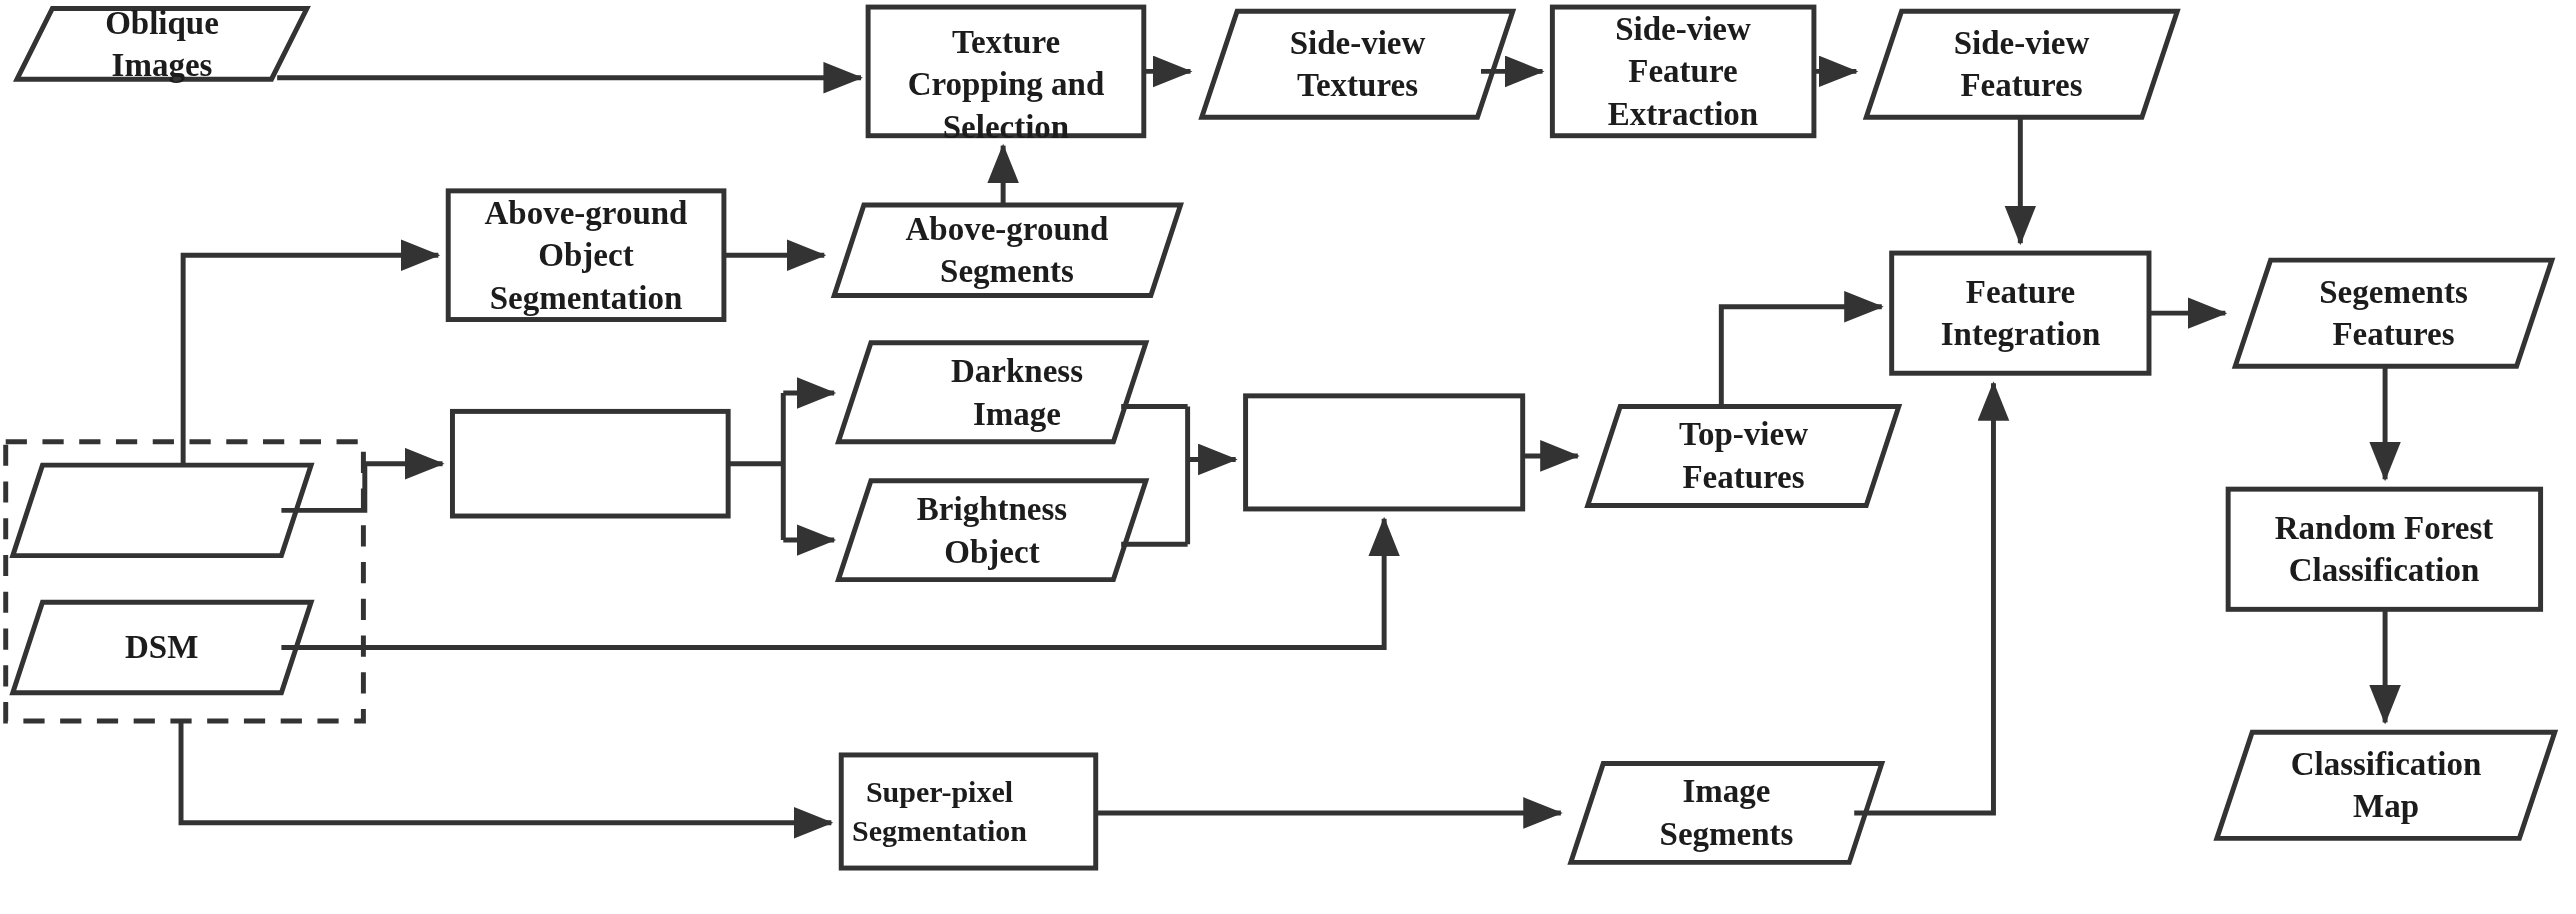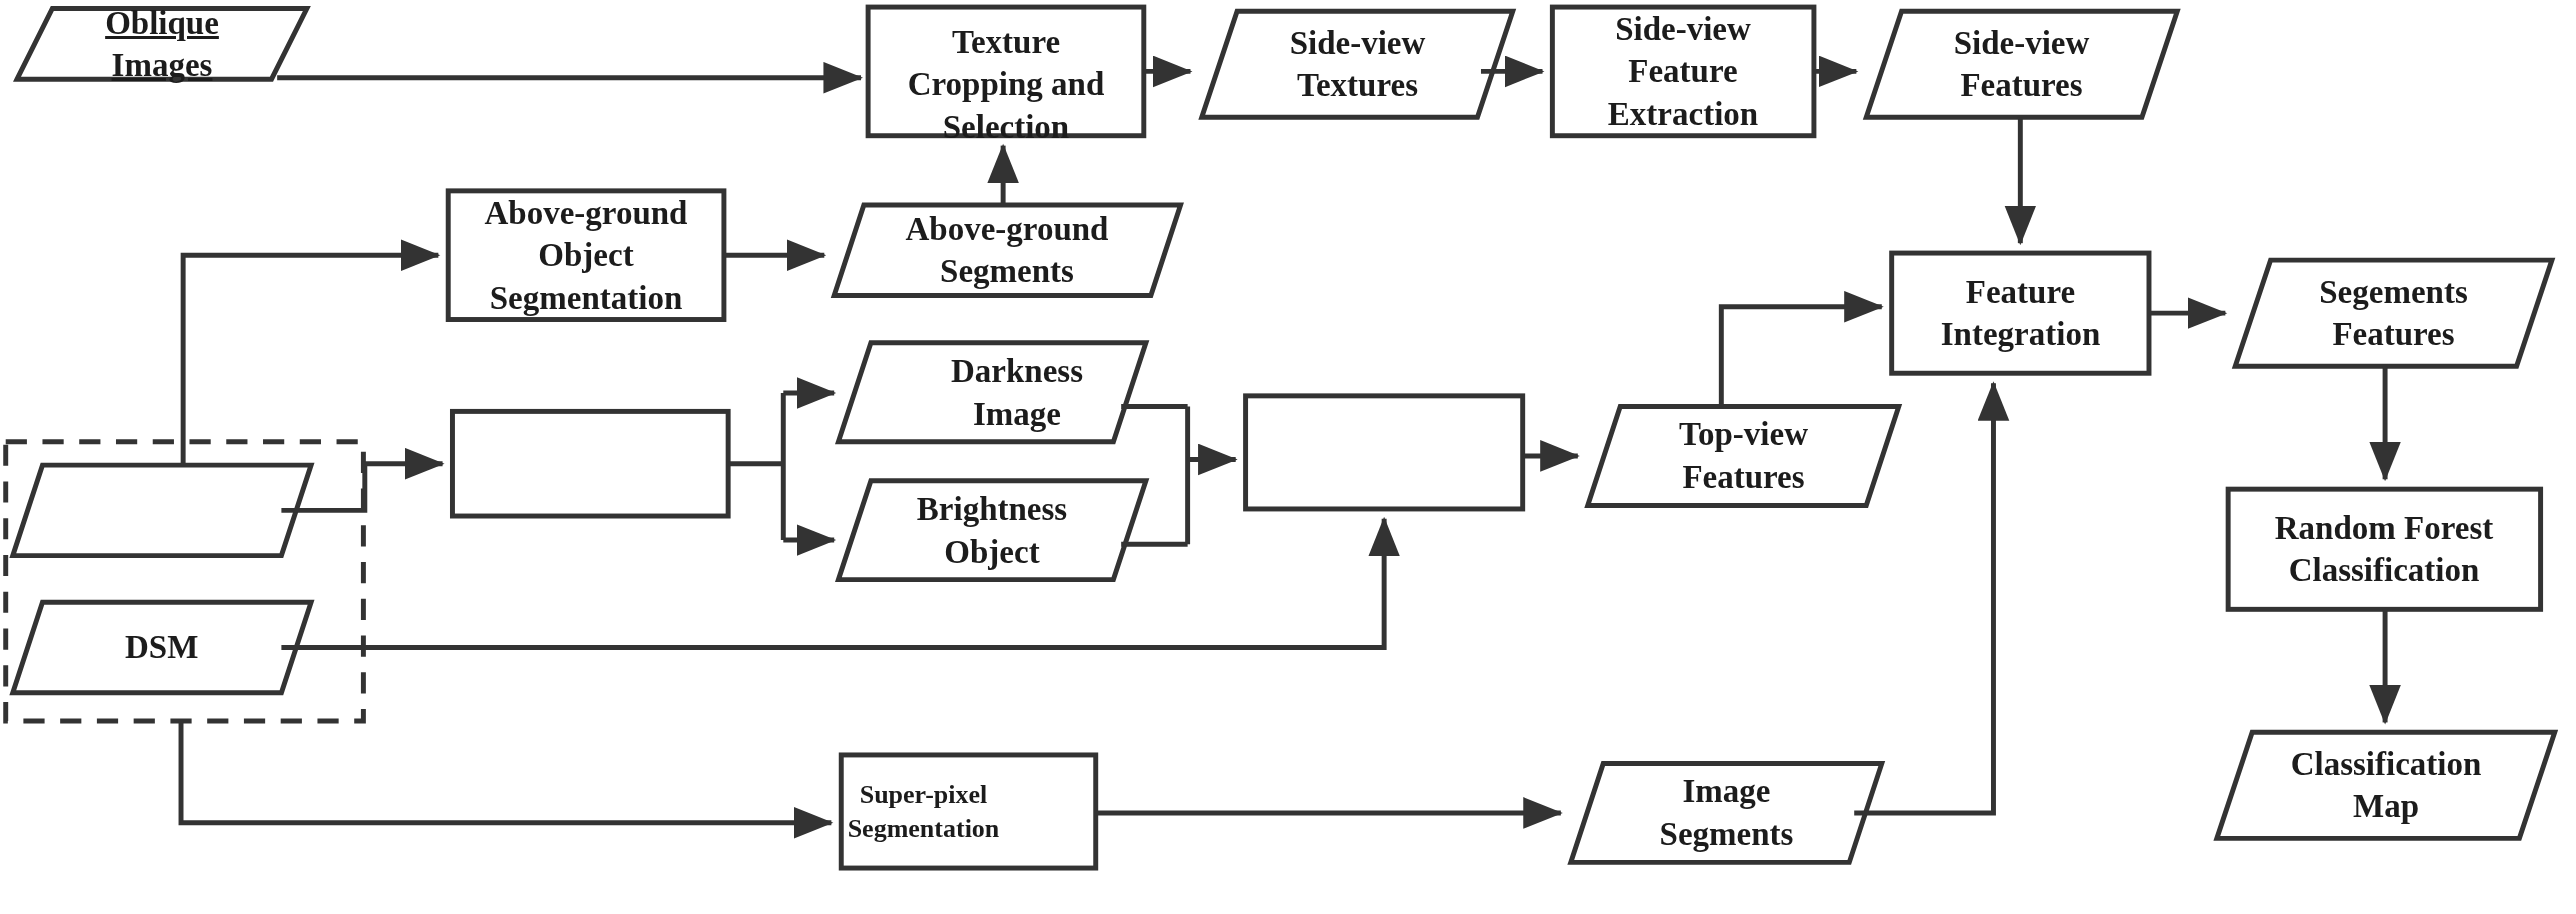--- a/index.html
+++ b/index.html
@@ -139,21 +139,21 @@
       <path d="M2623,1150 L2820,1150 L2820,542" marker-end="url(#arrow)"></path>
 
       <path d="M3040,443 L3148,443" marker-end="url(#arrow)"></path>
 
       <path d="M3374,518 L3374,678" marker-end="url(#arrow)"></path>
 
       <path d="M3374,862 L3374,1022" marker-end="url(#arrow)"></path>
     </g>
   </svg>
 
-  <div class="node-label" style="left:17px; top:8.5px; width:290px; height:71px;text-decoration:underline;">Oblique
+  <div class="node-label" style="left:17px; top:8.5px; width:290px; height:71px;">Oblique
 Images</div>
 
   <div class="node-label" style="left:868px; top:20px; width:276px; height:129px;">Texture
 Cropping and
 Selection</div>
 
   <div class="node-label" style="left:1202px; top:11.3px; width:311px; height:106px;">Side-view
 Textures</div>
 
   <div class="node-label" style="left:1552px; top:7px; width:262px; height:129px;">Side-view
@@ -186,21 +186,21 @@
 
   <div class="node-label" style="left:2228px; top:489px; width:312px; height:120px;">Random Forest
 Classification</div>
 
   <div class="node-label" style="left:838px; top:481px; width:308px; height:99px;">Brightness
 Object</div>
 
 
   <div class="node-label" style="left:12.7px; top:602px; width:298px; height:90px;">DSM</div>
 
-  <div class="node-label" style="left:782px; top:755px; width:283px; height:113px; font-size:26px;">Super-pixel
+  <div class="node-label" style="left:798px; top:755px; width:283px; height:113px; font-size:30px;">Super-pixel
 Segmentation</div>
 
   <div class="node-label" style="left:1571px; top:763px; width:311px; height:99px;">Image
 Segments</div>
 
   <div class="node-label" style="left:2217px; top:732px; width:338px; height:106px;">Classification
 Map</div>
 
 </div>
 

